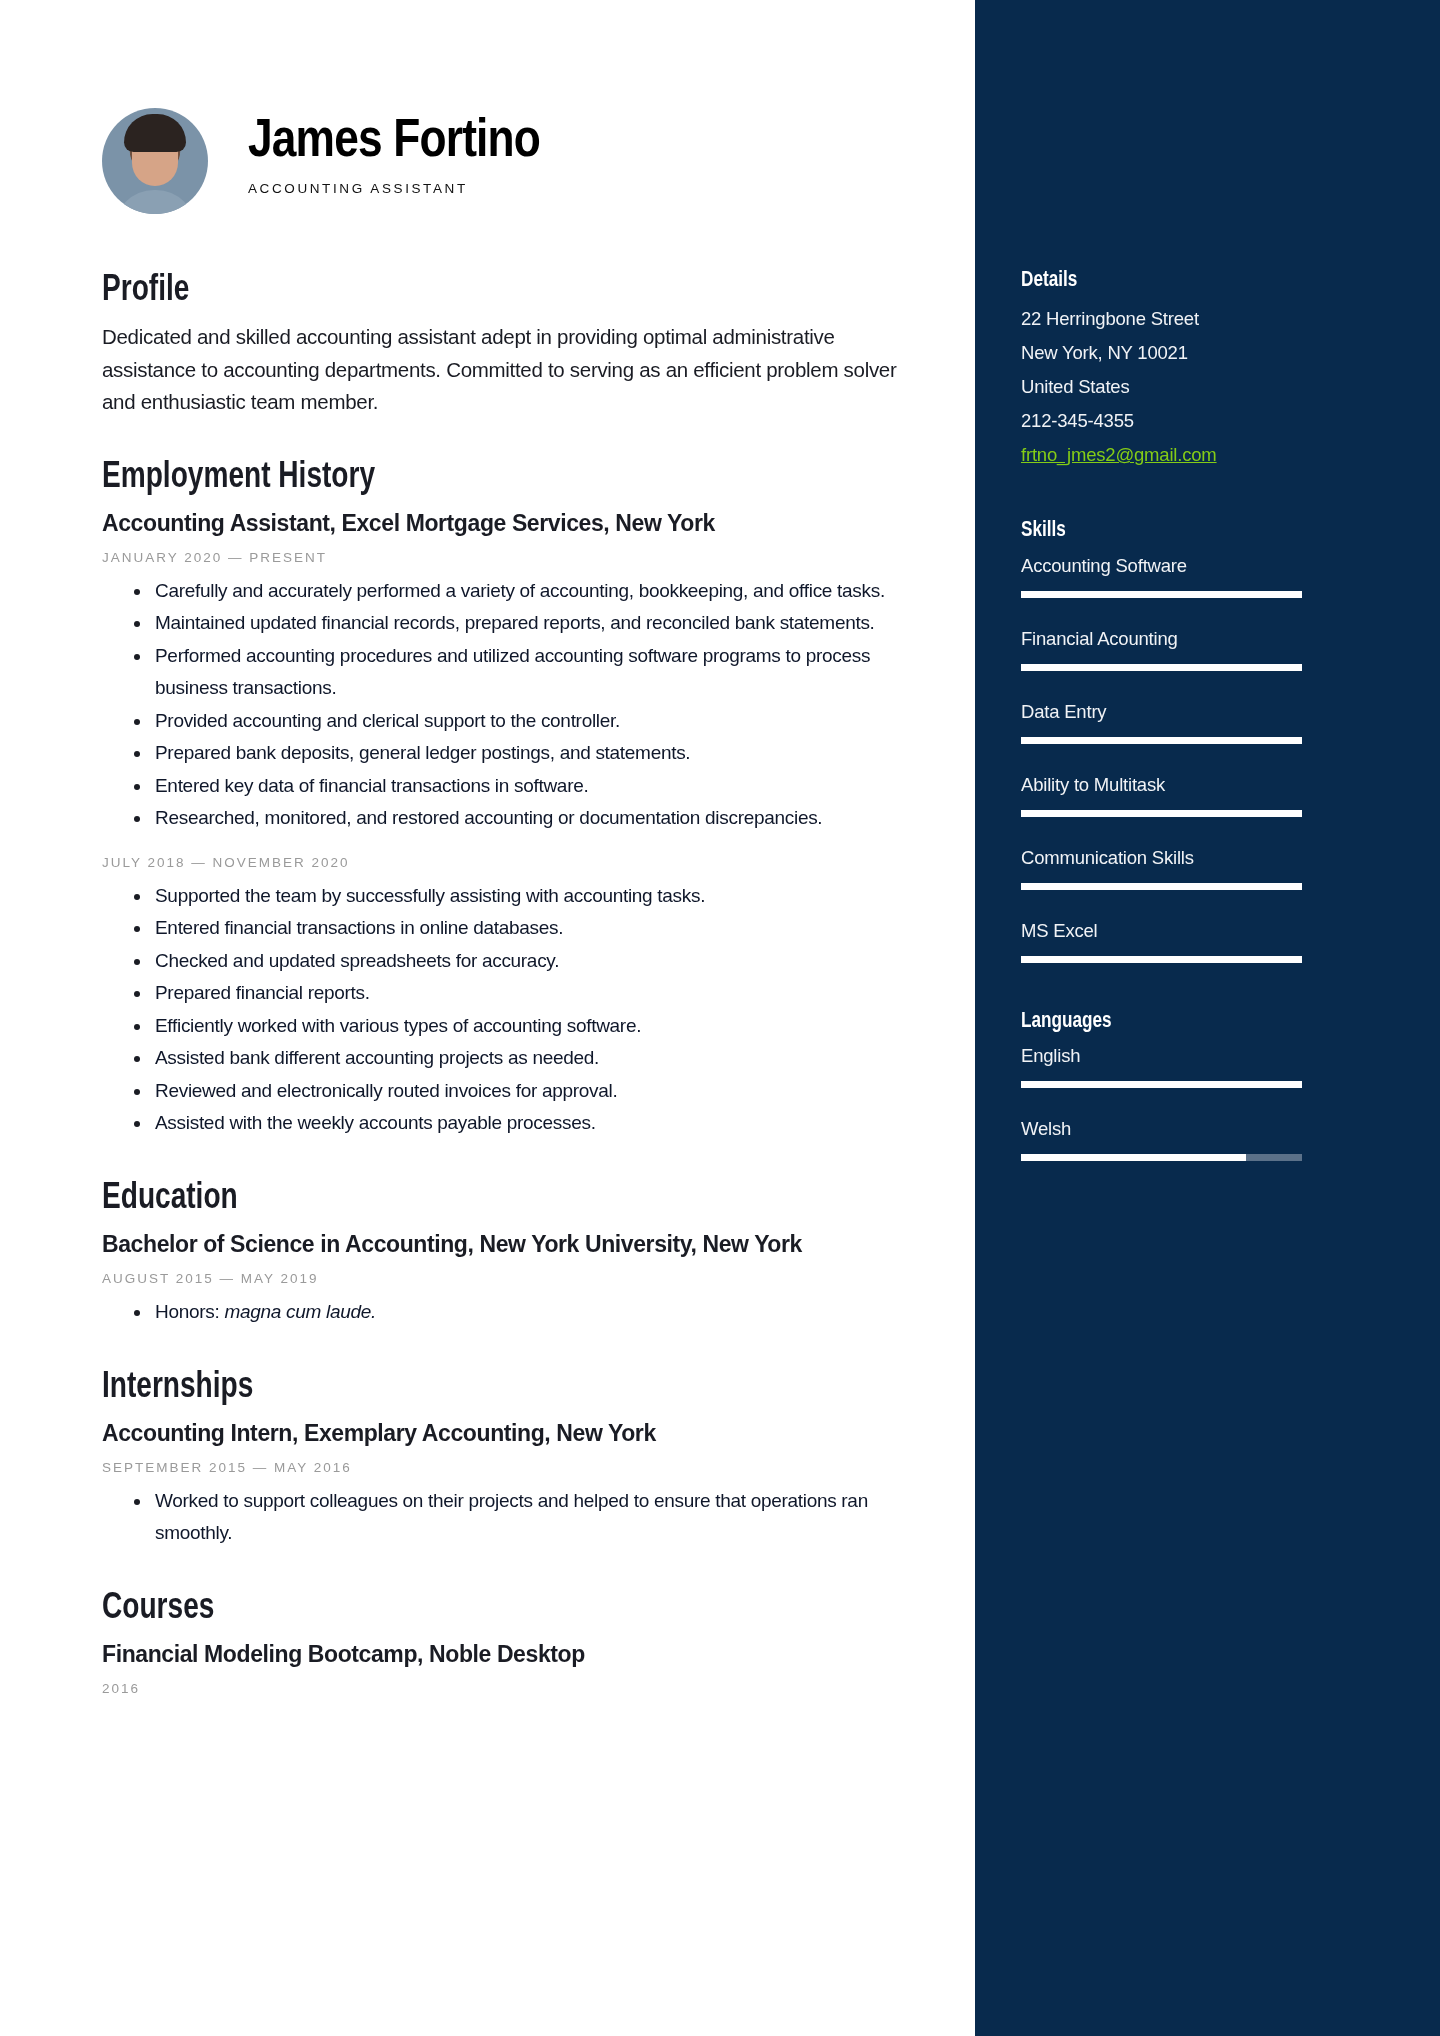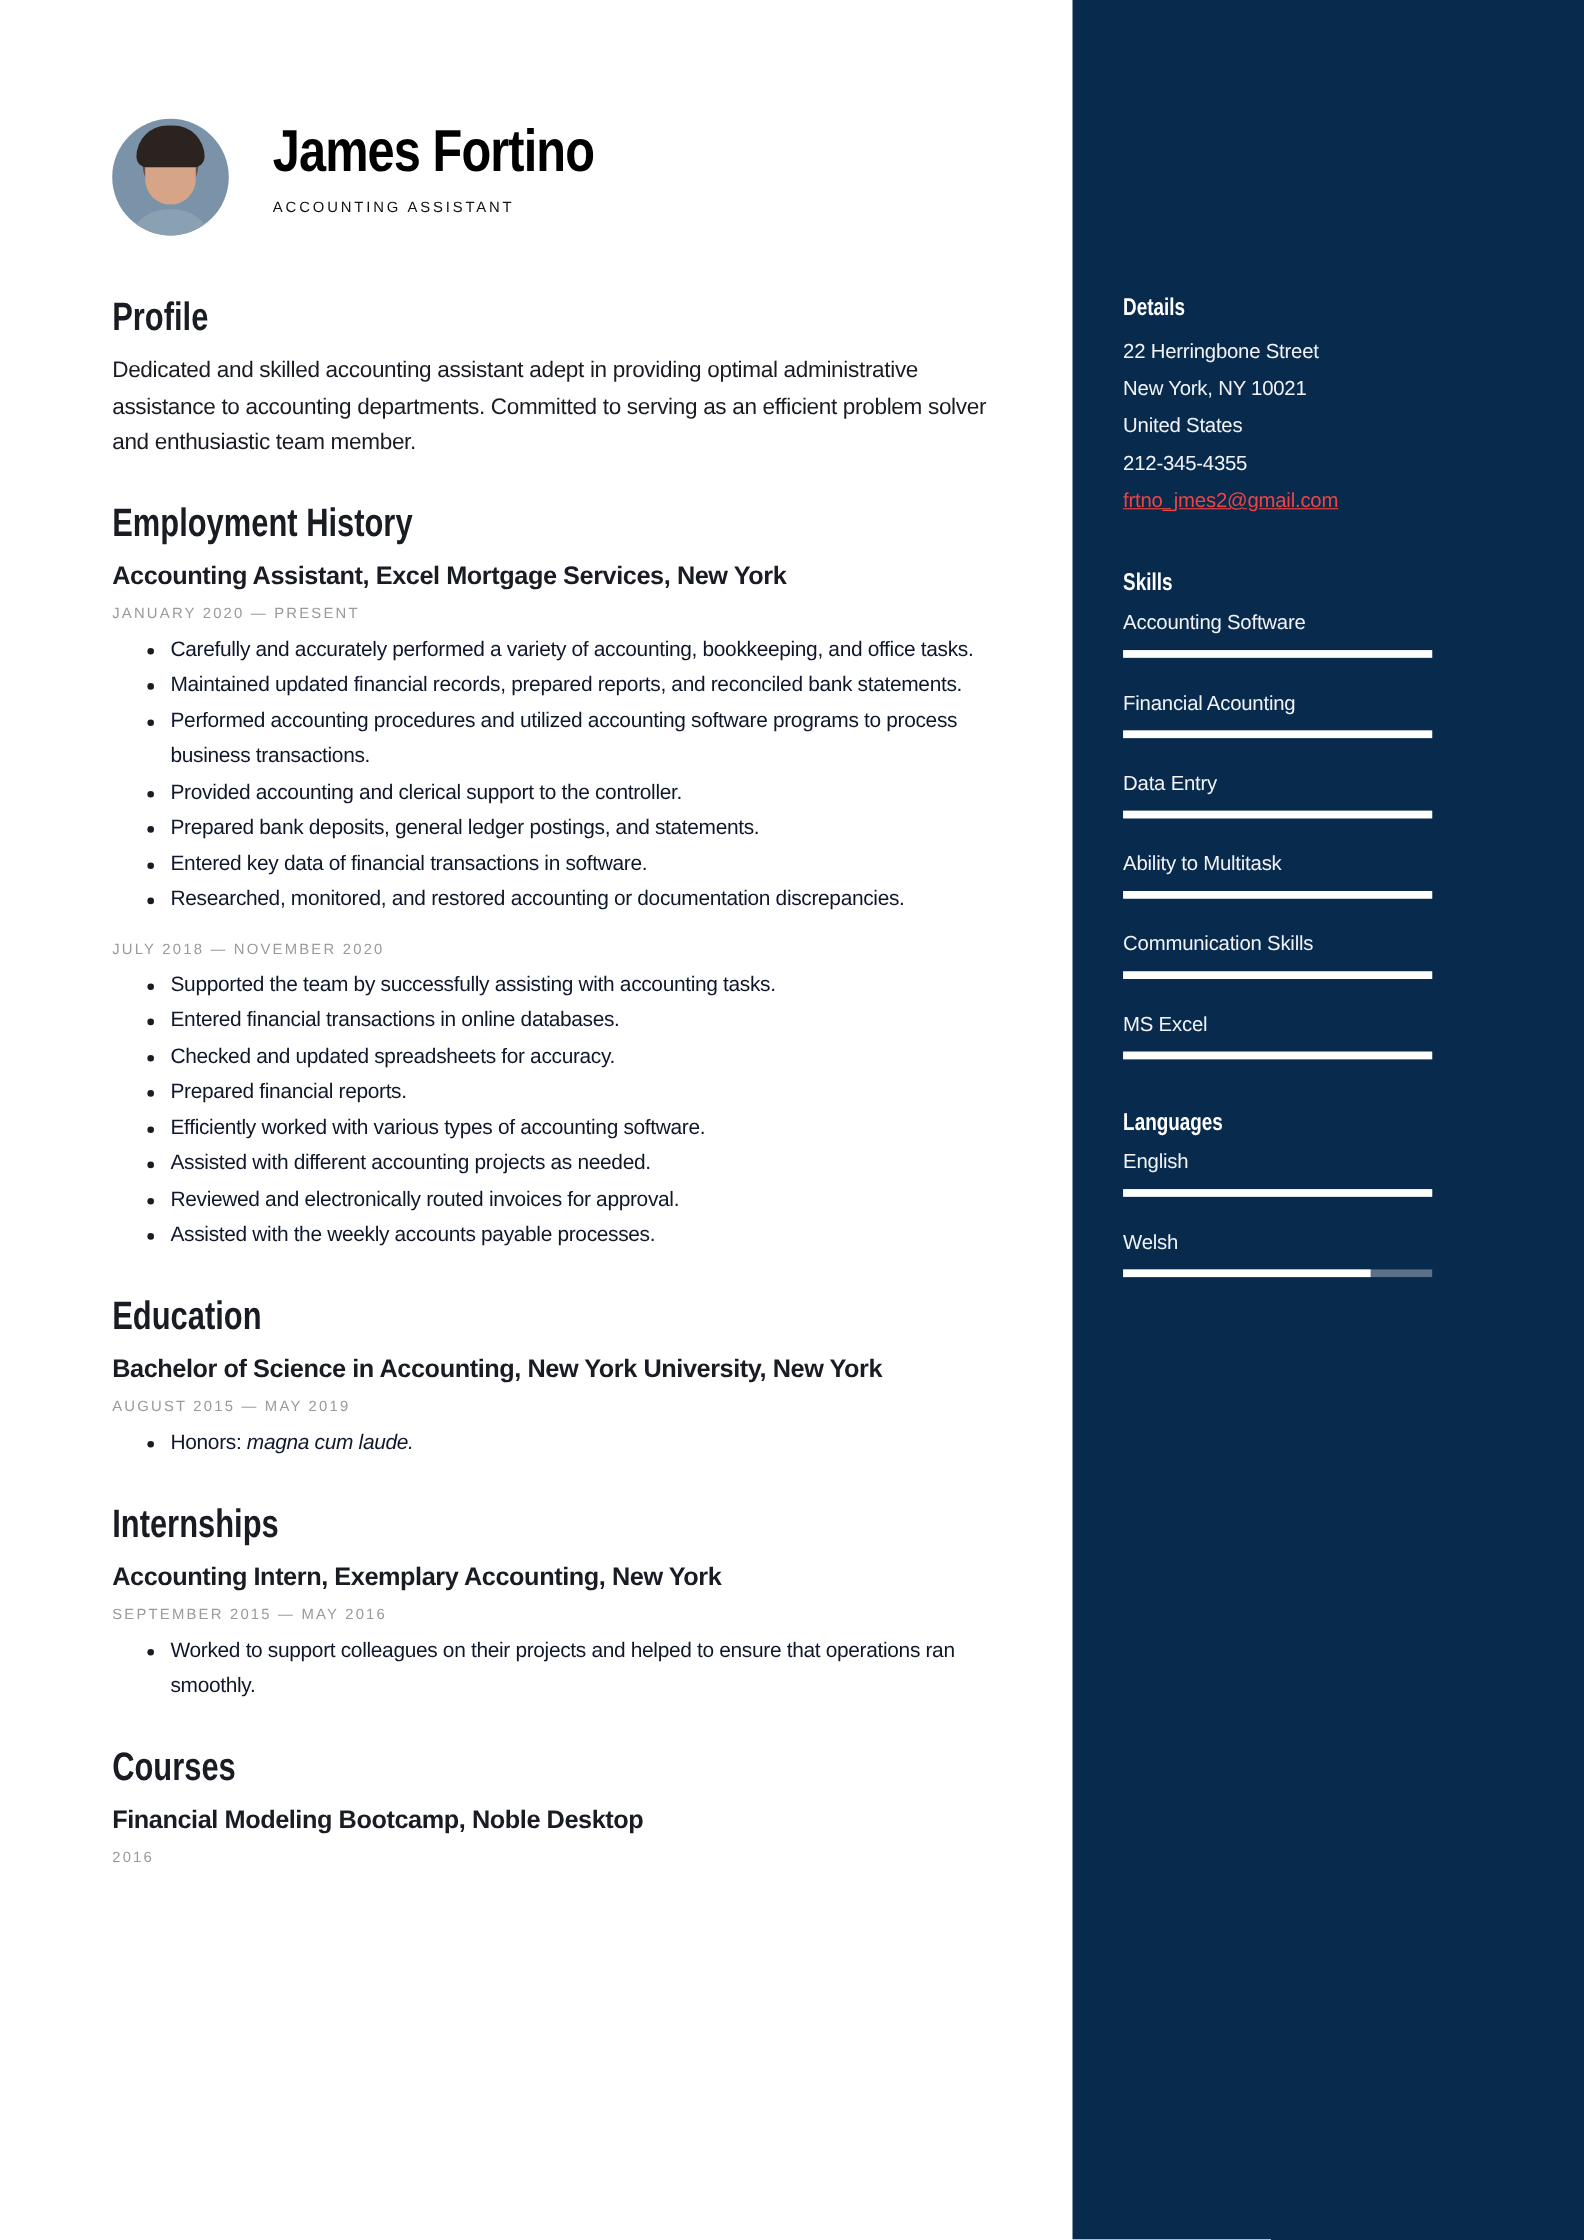--- a/index.html
+++ b/index.html
@@ -30,21 +30,21 @@
     .entry-date { font-size: 13.5px; letter-spacing: 2px; color: #9a9a9a; text-transform: uppercase; margin-top: 12px; margin-bottom: 10px; }
     ul.bullets { list-style: none; padding-left: 53px; }
     ul.bullets li { position: relative; font-size: 19px; line-height: 32.5px; color: #0f172a; letter-spacing: -0.3px; }
     ul.bullets li::before { content: ""; position: absolute; left: -21px; top: 14px; width: 6px; height: 6px; border-radius: 50%; background: #1a1c24; }
     .italic { font-style: italic; }
 
     
     .side-title { font-weight: bold; font-size: 22px; color: #fff; transform: scaleX(0.78); transform-origin: left; white-space: nowrap; line-height: 1.2; margin-bottom: 10px; }
     .side-block { margin-bottom: 44px; }
     .detail-line { font-size: 18.5px; line-height: 34px; color: #f1f3f6; letter-spacing: -0.2px; }
-    .detail-link { color: #ef4444; text-decoration: underline; }
+    .detail-link { color: #84cc16; text-decoration: underline; }
     .skill { margin-bottom: 28px; }
     .skill-label { font-size: 18.5px; line-height: 26px; color: #f1f3f6; letter-spacing: -0.2px; margin-bottom: 12px; }
     .bar { width: 281px; height: 7px; background: #5b7189; position: relative; }
     .bar-fill { position: absolute; left: 0; top: 0; height: 100%; background: #ffffff; }
   </style>
 </head>
 <body>
 
 <div class="main">
   <div class="header">
@@ -80,21 +80,21 @@
       </ul>
     </div>
     <div class="entry">
       <div class="entry-date">July 2018 — November 2020</div>
       <ul class="bullets">
         <li>Supported the team by successfully assisting with accounting tasks.</li>
         <li>Entered financial transactions in online databases.</li>
         <li>Checked and updated spreadsheets for accuracy.</li>
         <li>Prepared financial reports.</li>
         <li>Efficiently worked with various types of accounting software.</li>
-        <li>Assisted with different accounting projects as needed.</li>
+        <li>Assisted bank different accounting projects as needed.</li>
         <li>Reviewed and electronically routed invoices for approval.</li>
         <li>Assisted with the weekly accounts payable processes.</li>
       </ul>
     </div>
   </div>
 
   <div class="section">
     <div class="section-title">Education</div>
     <div class="entry">
       <div class="entry-title">Bachelor of Science in Accounting, New York University, New York</div>

